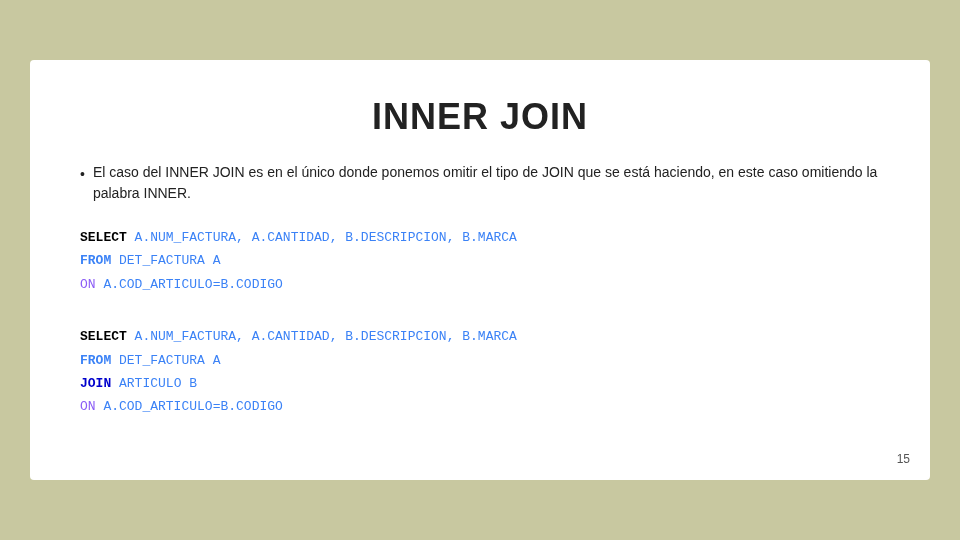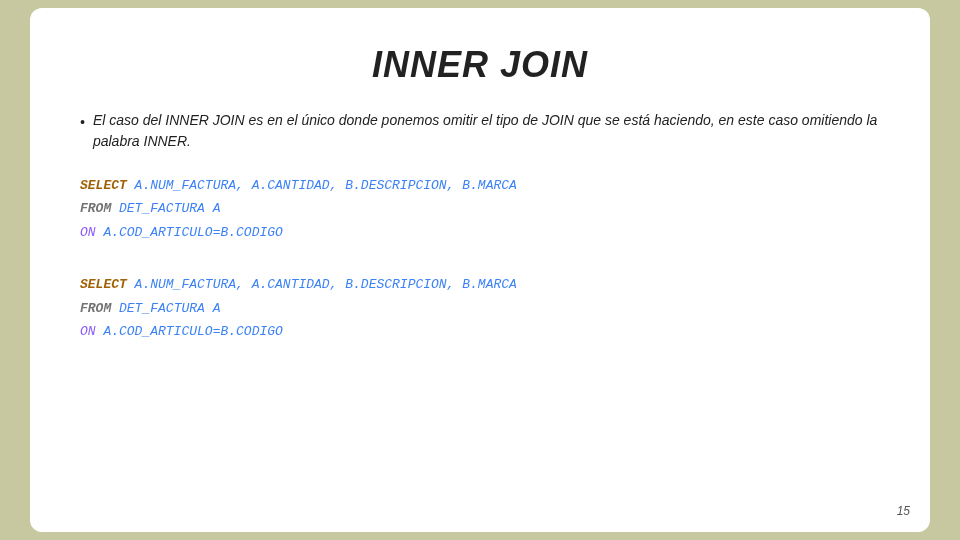--- a/index.html
+++ b/index.html
@@ -9,28 +9,27 @@
       height: 540px;
       background: #c8c8a0;
       display: flex;
       align-items: center;
       justify-content: center;
       font-family: Arial, sans-serif;
     }
 
     .slide {
       width: 900px;
-      height: 524px;
+      height: 420px;
       background: #ffffff;
-      border-radius: 12px;
+      border-radius: 4px;
       padding: 36px 50px 30px 50px;
       display: flex;
       flex-direction: column;
       position: relative;
-      font-style: italic;
     }
 
     .title {
       text-align: center;
       font-size: 36px;
       font-weight: bold;
       color: #222222;
       margin-bottom: 24px;
       letter-spacing: 1px;
     }
@@ -54,27 +53,27 @@
     }
 
     .code-block {
       font-family: 'Courier New', Courier, monospace;
       font-size: 13px;
       line-height: 1.8;
       margin-bottom: 18px;
     }
 
     .code-block .kw-select {
-      color: #a16207;
+      color: #000000;
       font-weight: bold;
       text-align: right;
     }
 
     .code-block .kw-from {
-      color: #737373;
+      color: #3b82f6;
       font-weight: bold;
       margin-top: 15px;
     }
 
     .code-block .kw-inner {
       color: #cc6600;
       font-weight: bold;
     }
 
     .code-block .kw-join {
@@ -135,18 +134,21 @@
   <div class="divider"></div>
 
   <div class="code-block">
     <div>
       <span class="kw-select">SELECT</span><span class="normal"> A.NUM_FACTURA, A.CANTIDAD, B.DESCRIPCION, B.MARCA</span>
     </div>
     <div>
       <span class="kw-from">FROM</span><span class="normal"> DET_FACTURA A</span>
     </div>
     <div>
+      <span class="kw-join">JOIN</span><span class="normal"> ARTICULO B</span>
+    </div>
+    <div>
       <span class="kw-on">ON</span><span class="normal"> A.COD_ARTICULO=B.CODIGO</span>
     </div>
   </div>
 
   <div class="page-number">15</div>
 </div>
 
 </body></html>

